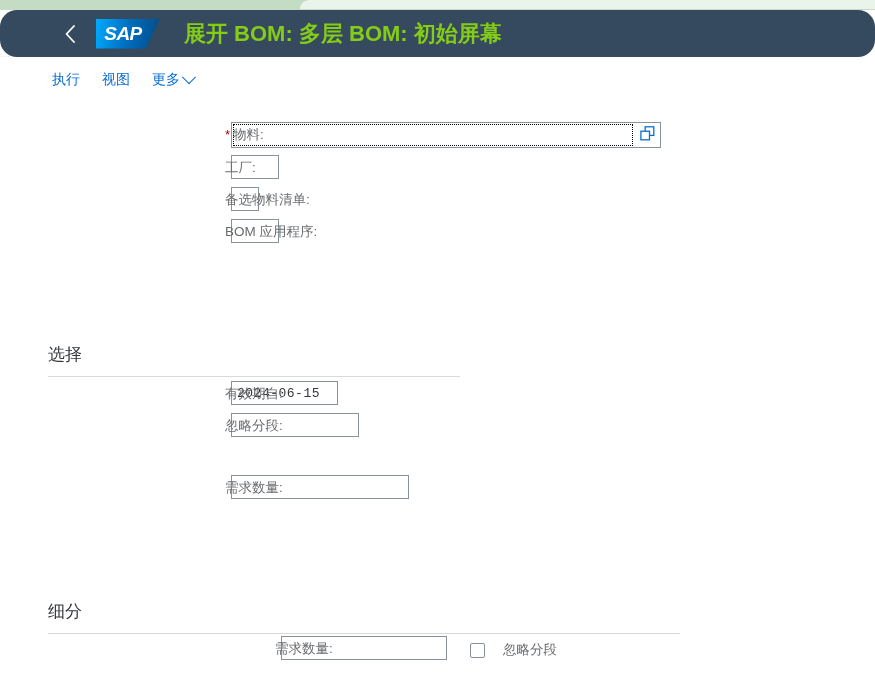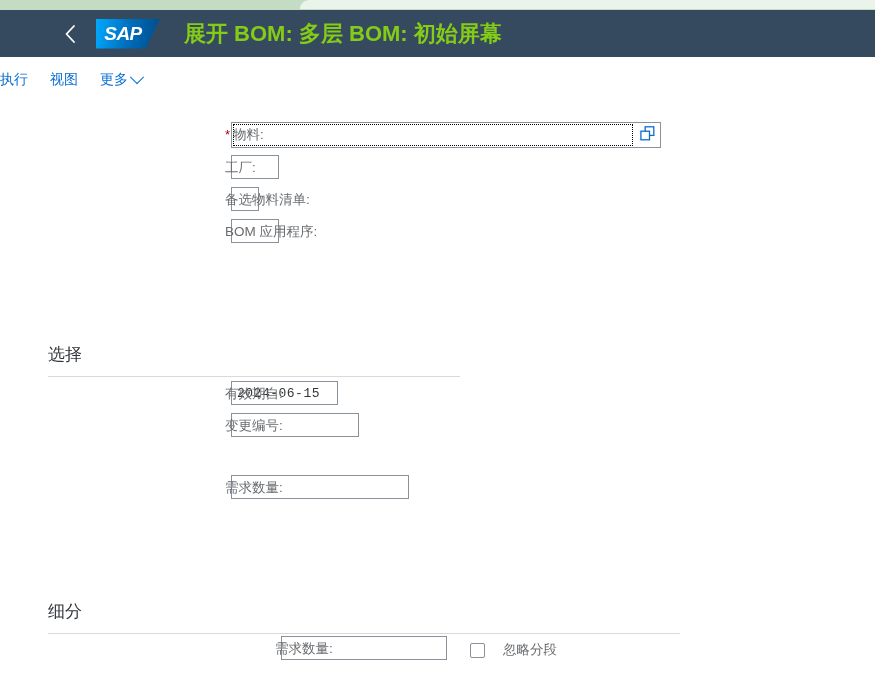--- a/index.html
+++ b/index.html
@@ -42,20 +42,21 @@
   }
 
   
   .shell-header {
     position: absolute;
     left: 0; top: 10px;
     width: 875px; height: 47px;
     background: #354a5f;
     display: flex;
     align-items: center;
+    border-radius: 17px;
   }
   .back-btn {
     width: 36px; height: 36px;
     margin-left: 52px;
     display: flex;
     align-items: center;
     justify-content: center;
     cursor: pointer;
     flex: none;
   }
@@ -98,20 +99,21 @@
   }
 
   
   .action-toolbar {
     position: absolute;
     left: 0; top: 57px;
     width: 875px; height: 46px;
     background: #ffffff;
     display: flex;
     align-items: center;
+    padding-left: 52px;
     box-sizing: border-box;
   }
   .toolbar-btn {
     color: #0a6ed1;
     font-size: 14px;
     margin-right: 22px;
     cursor: pointer;
     white-space: nowrap;
     display: flex;
     align-items: center;
@@ -324,21 +326,21 @@
     <div class="group-title">选择</div>
     <div class="group-rule"></div>
   </div>
 
   <div class="field-row" style="left:231px; top:278px;">
     <div class="field-label">有效期自:</div>
     <input class="txt mono" type="text" style="width: 107px;" autocomplete="off" value="2024-06-15">
   </div>
 
   <div class="field-row" style="left:231px; top:310px;">
-    <div class="field-label">变更编号:</div>
+    <div class="field-label">忽略分段:</div>
     <input class="txt" type="text" style="width: 128px;" autocomplete="off" value="">
   </div>
 
   <div class="field-row" style="left:231px; top:372px;">
     <div class="field-label">需求数量:</div>
     <input class="txt" type="text" style="width: 178px;" autocomplete="off" value="">
   </div>
 
   <div class="group" style="top:497px; width:632px;">
     <div class="group-title">细分</div>

